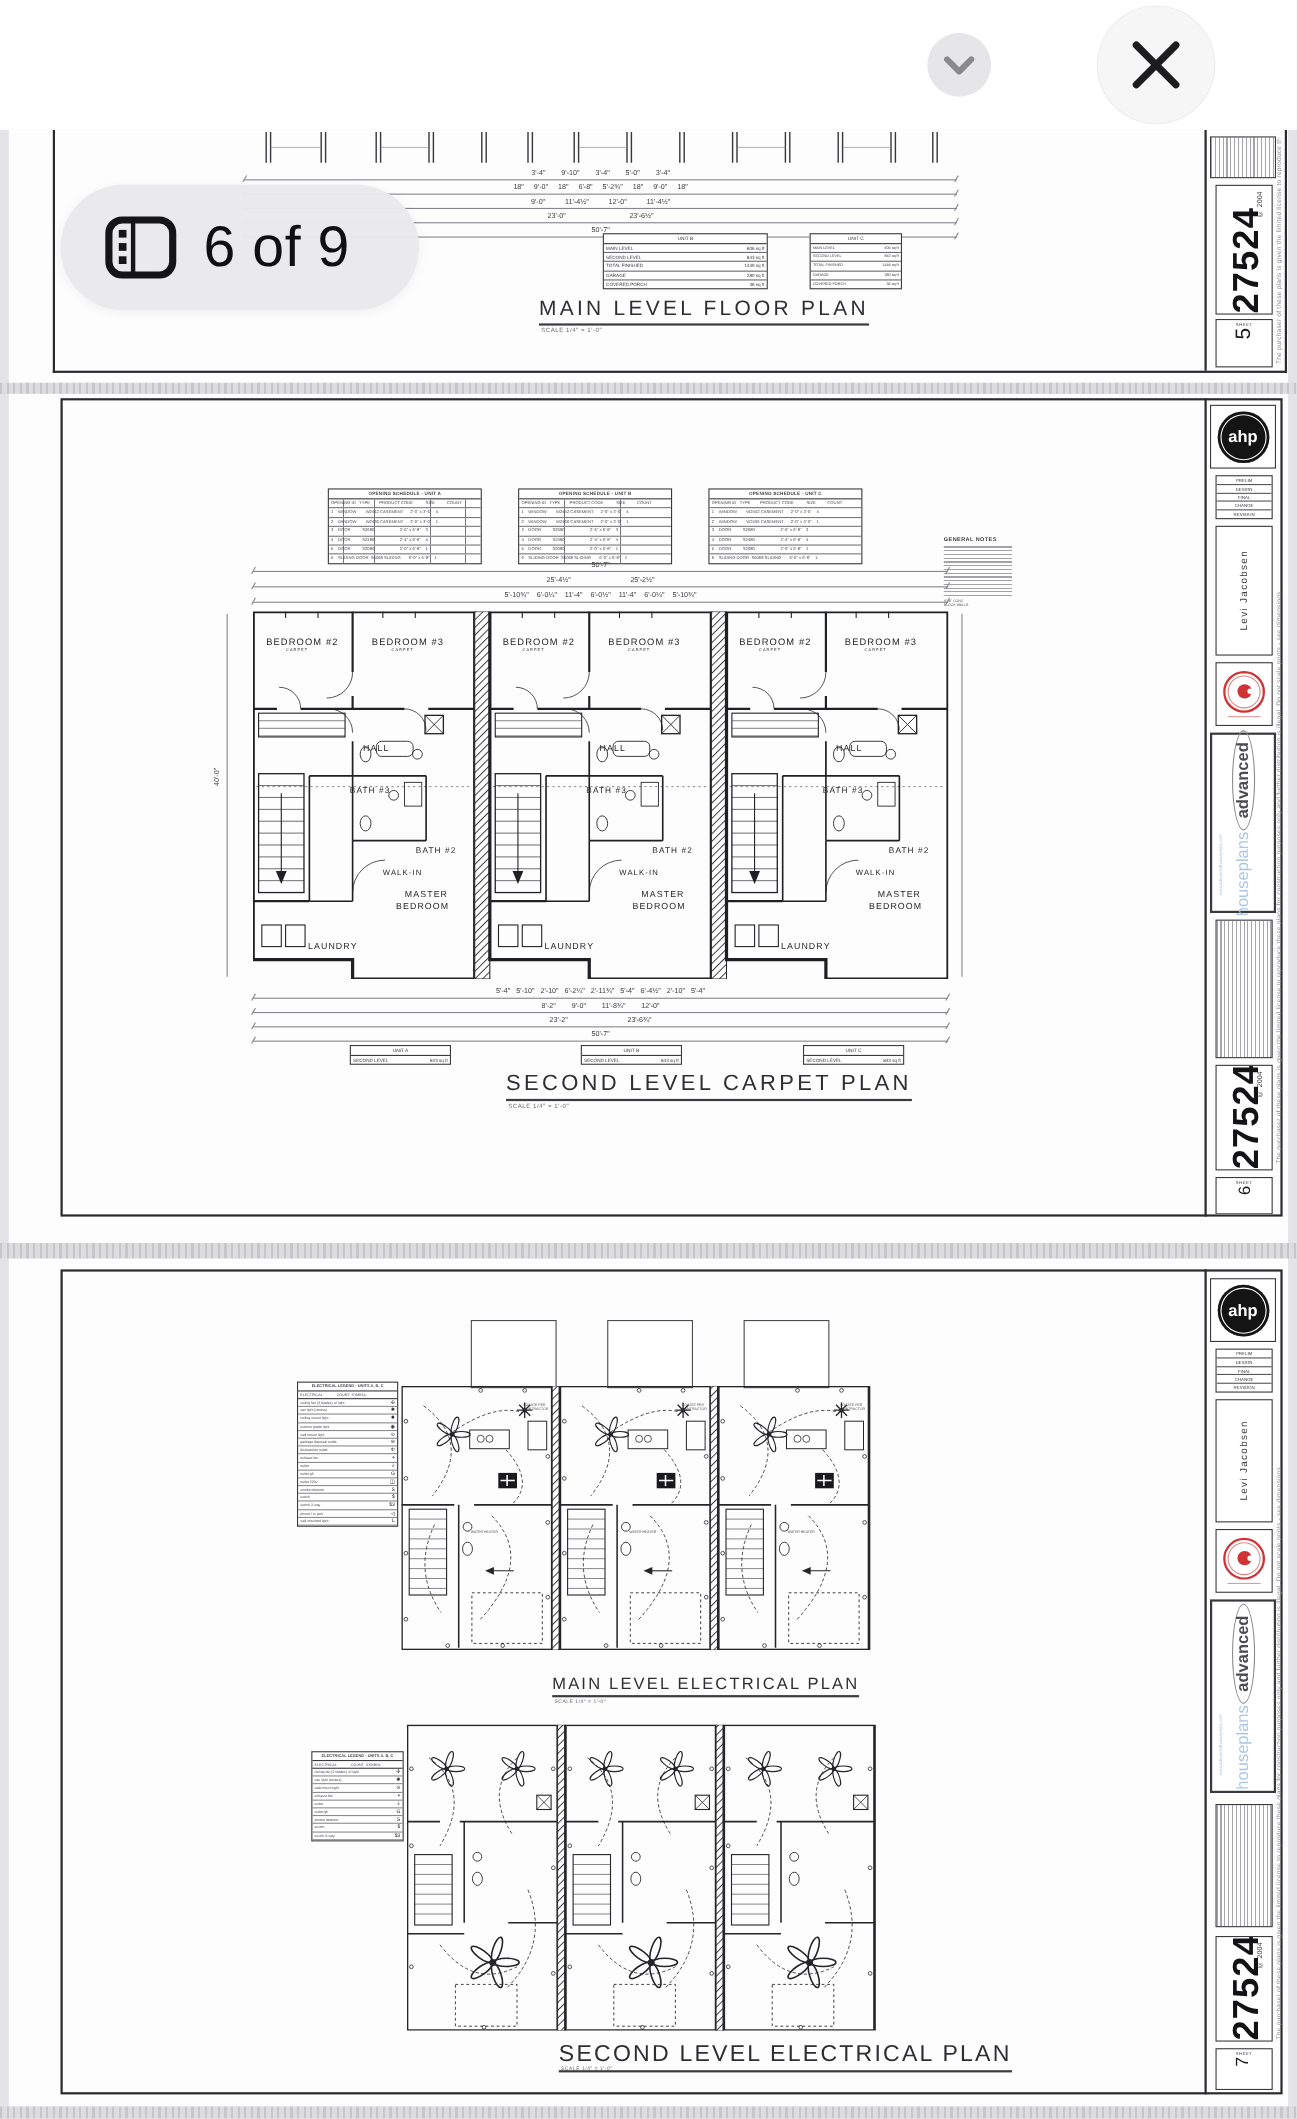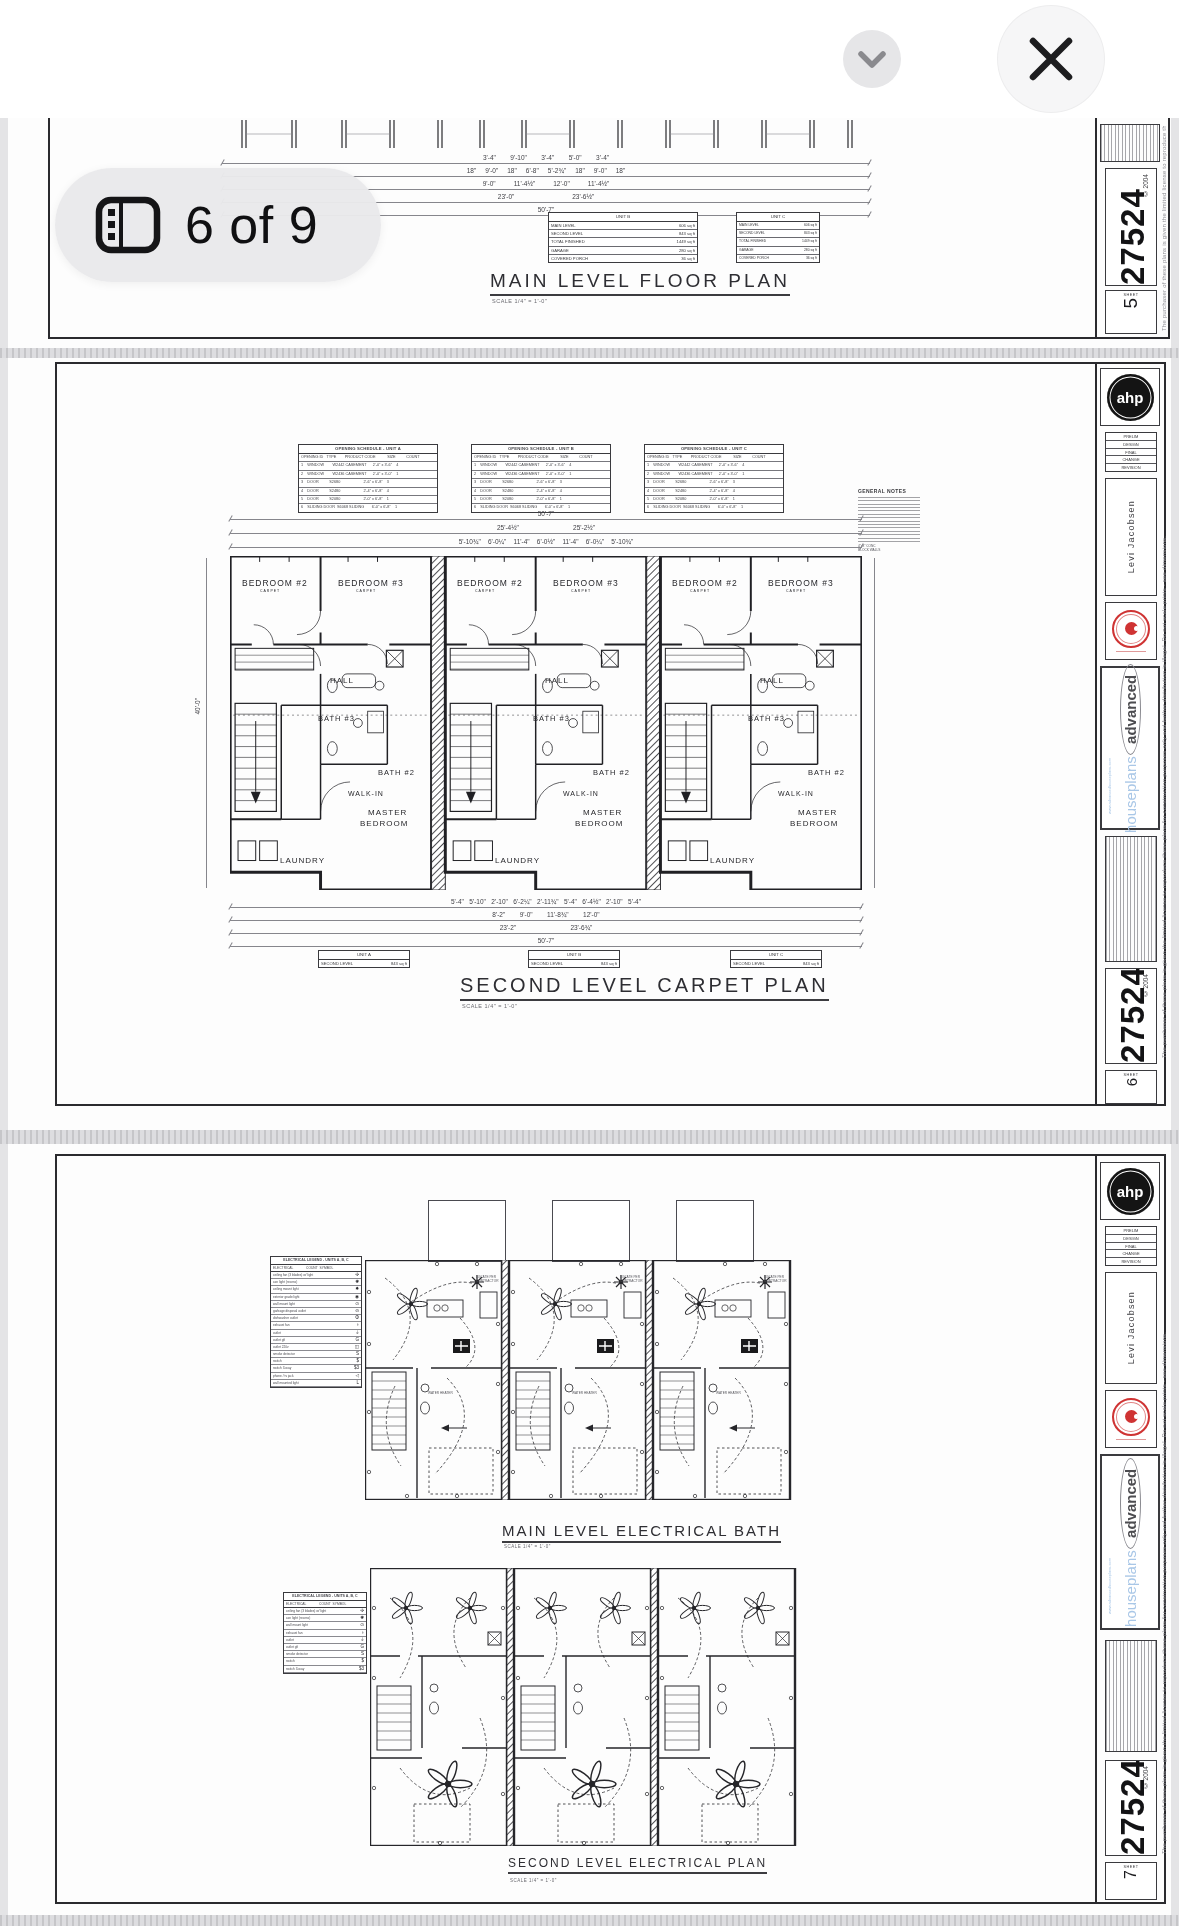--- a/index.html
+++ b/index.html
@@ -573,21 +573,21 @@
   <div class="note3" style="left:468px;top:132px;">LOCATE PER
 CONTRACTOR</div>
   <div class="note3" style="left:612px;top:132px;">LOCATE PER
 CONTRACTOR</div>
   <div class="note3" style="left:756px;top:132px;">LOCATE PER
 CONTRACTOR</div>
   <div class="note3" style="left:420px;top:248px;">WATER HEATER</div>
   <div class="note3" style="left:564px;top:248px;">WATER HEATER</div>
   <div class="note3" style="left:708px;top:248px;">WATER HEATER</div>
 
-  <div class="plan-title" style="left:494px;top:378px;font-size:15px;letter-spacing:2px;">MAIN LEVEL ELECTRICAL BATH</div>
+  <div class="plan-title" style="left:494px;top:378px;font-size:15px;letter-spacing:2px;">MAIN LEVEL ELECTRICAL PLAN</div>
   <div class="scale-note" style="left:496px;top:400px;font-size:4.5px;">SCALE 1/4" = 1'-0"</div>
 
   <div class="legend" style="left:275px;top:448px;width:84px;">
     <div class="lg-title">ELECTRICAL LEGEND - UNITS A, B, C</div>
     <div class="lg-head">ELECTRICAL              COUNT  SYMBOL</div>
     <div class="lg-row">
         <span>ceiling fan (3 blades) w/ light</span>
         <span class="sym">✣</span>
       </div>
     <div class="lg-row">
@@ -625,21 +625,21 @@
   </div>
 
   <svg class="abs" style="left:362px;top:424px;" width="432" height="278" viewBox="0 0 432 278">
     <use href="#eunit2" x="0"></use>
     <rect x="137" y="0" width="7" height="278" fill="url(#hatch)" stroke="#2a2a2e" stroke-width="0.8"></rect>
     <use href="#eunit2" x="144"></use>
     <rect x="281" y="0" width="7" height="278" fill="url(#hatch)" stroke="#2a2a2e" stroke-width="0.8"></rect>
     <use href="#eunit2" x="288"></use>
   </svg>
 
-  <div class="plan-title" style="left:500px;top:712px;font-size:12px;letter-spacing:2px;">SECOND LEVEL ELECTRICAL PLAN</div>
+  <div class="plan-title" style="left:500px;top:712px;font-size:21px;letter-spacing:2px;">SECOND LEVEL ELECTRICAL PLAN</div>
   <div class="scale-note" style="left:502px;top:734px;font-size:4.5px;">SCALE 1/4" = 1'-0"</div>
 </div>
 <div class="gap" style="top:1915px;height:11px;"></div>
 
 <div class="hdr">
   <div class="chev-btn">
     <svg width="28" height="17" viewBox="0 0 28 17">
       <polyline points="3,3 14,14 25,3" fill="none" stroke="#8a8a8e" stroke-width="5.5" stroke-linecap="round" stroke-linejoin="round"></polyline>
     </svg>
   </div>

